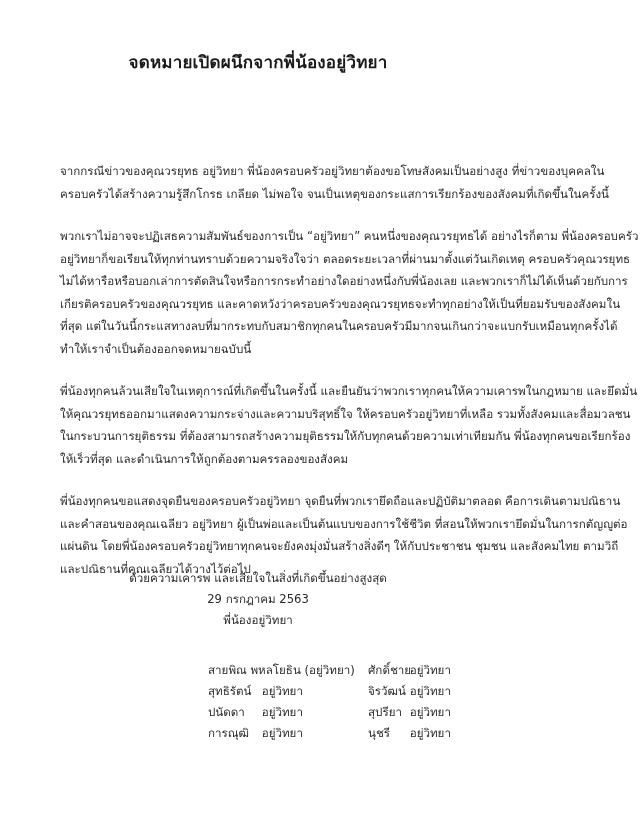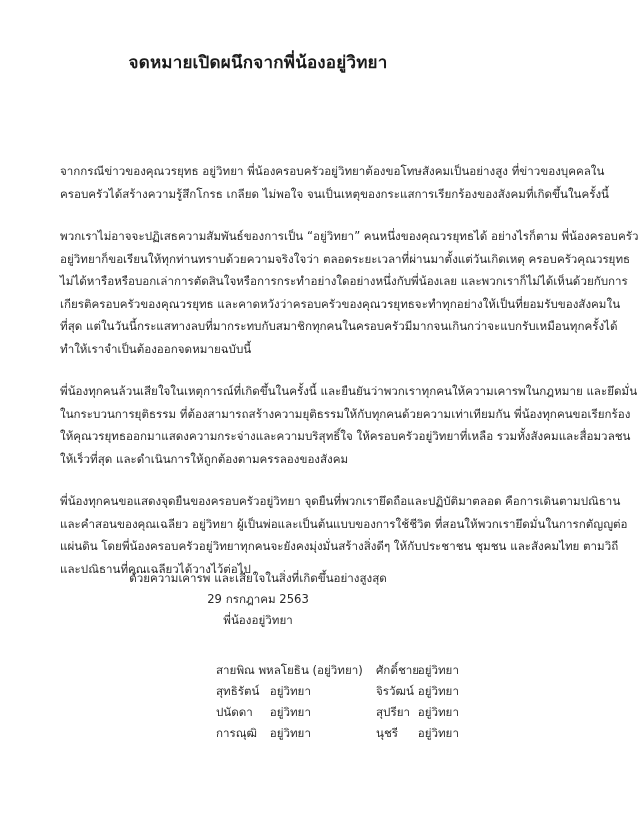--- a/index.html
+++ b/index.html
@@ -57,21 +57,21 @@
       text-align: center;
       font-size: 11.6px;
       line-height: 21px;
       color: #2a2a2a;
     }
     .closing .line {
       display: block;
     }
     .signatures {
       position: absolute;
-      left: 216px;
+      left: 208px;
       top: 660px;
       width: 260px;
       font-size: 11.6px;
       color: #2a2a2a;
     }
     .sig-row {
       display: flex;
       height: 21px;
       line-height: 21px;
     }
@@ -106,22 +106,22 @@
     <p class="para">
       <span class="line">พวกเราไม่อาจจะปฏิเสธความสัมพันธ์ของการเป็น “อยู่วิทยา” คนหนึ่งของคุณวรยุทธได้ อย่างไรก็ตาม พี่น้องครอบครัว</span>
       <span class="line">อยู่วิทยาก็ขอเรียนให้ทุกท่านทราบด้วยความจริงใจว่า ตลอดระยะเวลาที่ผ่านมาตั้งแต่วันเกิดเหตุ ครอบครัวคุณวรยุทธ</span>
       <span class="line">ไม่ได้หารือหรือบอกเล่าการตัดสินใจหรือการกระทำอย่างใดอย่างหนึ่งกับพี่น้องเลย และพวกเราก็ไม่ได้เห็นด้วยกับการ</span>
       <span class="line">เกียรติครอบครัวของคุณวรยุทธ และคาดหวังว่าครอบครัวของคุณวรยุทธจะทำทุกอย่างให้เป็นที่ยอมรับของสังคมใน</span>
       <span class="line">ที่สุด แต่ในวันนี้กระแสทางลบที่มากระทบกับสมาชิกทุกคนในครอบครัวมีมากจนเกินกว่าจะแบกรับเหมือนทุกครั้งได้</span>
       <span class="line">ทำให้เราจำเป็นต้องออกจดหมายฉบับนี้</span>
     </p>
     <p class="para">
       <span class="line">พี่น้องทุกคนล้วนเสียใจในเหตุการณ์ที่เกิดขึ้นในครั้งนี้ และยืนยันว่าพวกเราทุกคนให้ความเคารพในกฎหมาย และยึดมั่น</span>
+      <span class="line">ให้คุณวรยุทธออกมาแสดงความกระจ่างและความบริสุทธิ์ใจ ให้ครอบครัวอยู่วิทยาที่เหลือ รวมทั้งสังคมและสื่อมวลชน</span>
       <span class="line">ในกระบวนการยุติธรรม ที่ต้องสามารถสร้างความยุติธรรมให้กับทุกคนด้วยความเท่าเทียมกัน พี่น้องทุกคนขอเรียกร้อง</span>
-      <span class="line">ให้คุณวรยุทธออกมาแสดงความกระจ่างและความบริสุทธิ์ใจ ให้ครอบครัวอยู่วิทยาที่เหลือ รวมทั้งสังคมและสื่อมวลชน</span>
       <span class="line">ให้เร็วที่สุด และดำเนินการให้ถูกต้องตามครรลองของสังคม</span>
     </p>
     <p class="para">
       <span class="line">พี่น้องทุกคนขอแสดงจุดยืนของครอบครัวอยู่วิทยา จุดยืนที่พวกเรายึดถือและปฏิบัติมาตลอด คือการเดินตามปณิธาน</span>
       <span class="line">และคำสอนของคุณเฉลียว อยู่วิทยา ผู้เป็นพ่อและเป็นต้นแบบของการใช้ชีวิต ที่สอนให้พวกเรายึดมั่นในการกตัญญูต่อ</span>
       <span class="line">แผ่นดิน โดยพี่น้องครอบครัวอยู่วิทยาทุกคนจะยังคงมุ่งมั่นสร้างสิ่งดีๆ ให้กับประชาชน ชุมชน และสังคมไทย ตามวิถี</span>
       <span class="line">และปณิธานที่คุณเฉลียวได้วางไว้ต่อไป</span>
     </p>
   </div>
 

